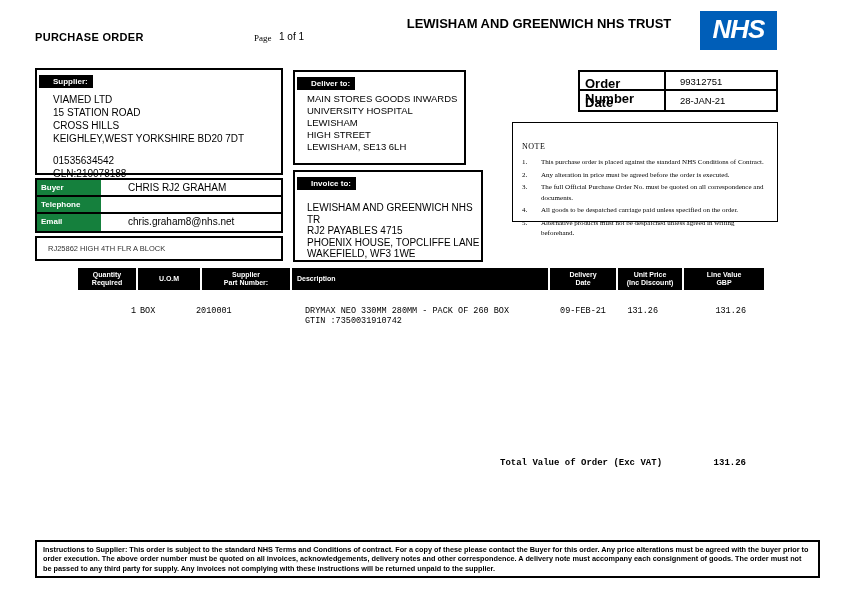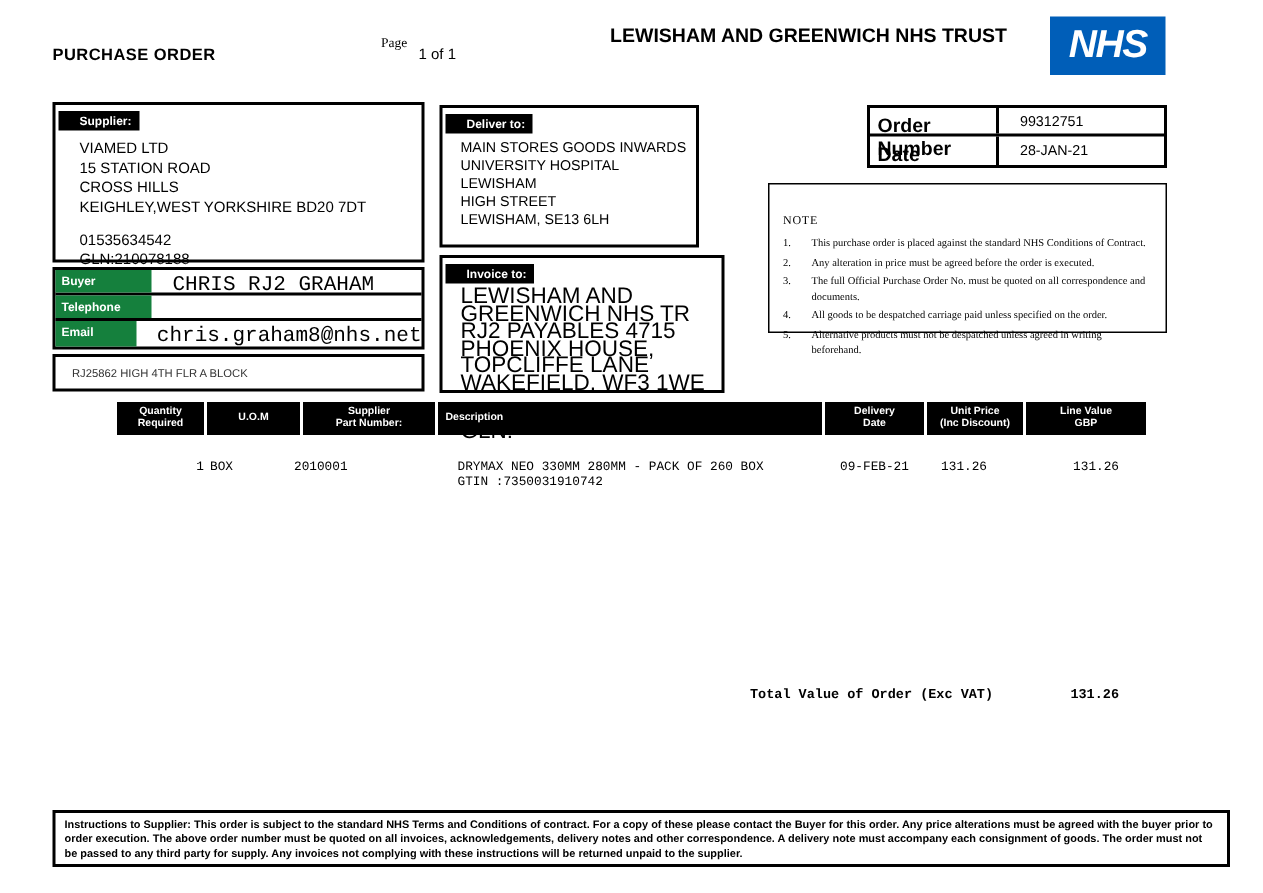--- a/index.html
+++ b/index.html
@@ -5,49 +5,49 @@
   * { margin:0; padding:0; box-sizing:border-box; }
   html,body { background:#fff; }
   .page {
     position:relative; width:842px; height:595px; background:#ffffff;
     font-family:"Liberation Sans", sans-serif; color:#000; overflow:hidden;
   }
   .abs { position:absolute; }
 
   
   .doc-title { left:35px; top:31px; font-size:11px; font-weight:bold; letter-spacing:.3px; }
-  .page-label { left:254px; top:23px; font-size:9px; font-family:"Liberation Serif",serif; }
+  .page-label { left:254px; top:33px; font-size:9px; font-family:"Liberation Serif",serif; }
   .page-value { left:279px; top:31px; font-size:10px; }
   .trust-name { left:388px; top:16px; width:302px; text-align:center; font-size:13px; font-weight:bold; }
   .nhs-logo { left:700px; top:11px; width:77px; height:39px; background:#005EB8; color:#fff;
     font-weight:bold; font-style:italic; font-size:26px; text-align:center; line-height:37px; letter-spacing:-1px; }
 
   
   .box { position:absolute; border:2px solid #000; }
   .inv-label { display:inline-block; background:#000; color:#fff; font-weight:bold; font-size:8px; padding:2px 5px 2px 14px; margin:2px 0 0 2px; }
 
   
   .supplier-box { left:35px; top:68px; width:248px; height:107px; }
   .supplier-box .addr { margin:5px 0 0 16px; font-size:10px; line-height:13px; }
   .addr-gap { height:9px; }
 
   
   .deliver-box { left:293px; top:70px; width:173px; height:95px; }
   .deliver-box .addr { margin:3px 0 0 12px; font-size:9.5px; line-height:12px; }
 
   
   .invoice-box { left:293px; top:170px; width:190px; height:92px; }
-  .invoice-box .addr { margin:2px 0 0 12px; font-size:15px; line-height:11.5px; }
+  .invoice-box .addr { margin:12px 0 0 12px; font-size:10px; line-height:11.5px; }
 
   
   .buyer-table { left:35px; top:178px; width:248px; border:2px solid #000; position:absolute; }
   .buyer-row { display:flex; height:17px; border-bottom:2px solid #000; }
   .buyer-row:last-child { border-bottom:none; }
   .buyer-row .lbl { width:64px; background:#15803d; color:#fff; font-weight:bold; font-size:8px; padding:3px 0 0 4px; }
-  .buyer-row .val { flex:1; font-size:14px; padding:2px 0 0 14px;font-family:Liberation Mono, monospace; }
+  .buyer-row .val { flex:1; font-size:10px; padding:2px 0 0 27px; }
 
   
   .ref-box { left:35px; top:236px; width:248px; height:25px; border:2px solid #000; font-size:7.5px; padding:6px 0 0 11px; color:#333; }
 
   
   .order-table { left:578px; top:70px; width:200px; border:2px solid #000; position:absolute; }
   .order-row { display:flex; height:19px; border-bottom:2px solid #000; }
   .order-row:last-child { border-bottom:none; }
   .order-row .olbl { width:86px; border-right:2px solid #000; font-weight:bold; font-size:13px; padding:4px 0 0 5px; }
   .order-row .oval { flex:1; font-size:9.5px; padding:4px 0 0 14px; }

